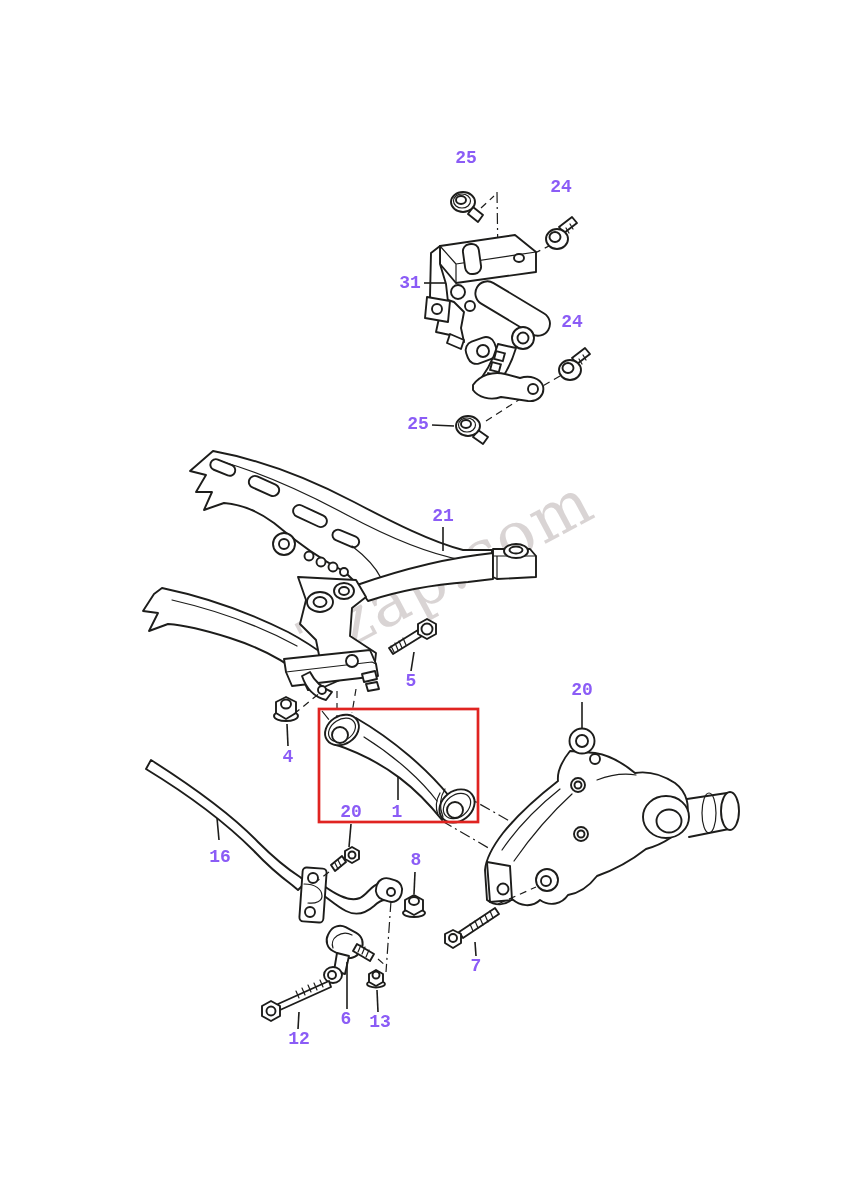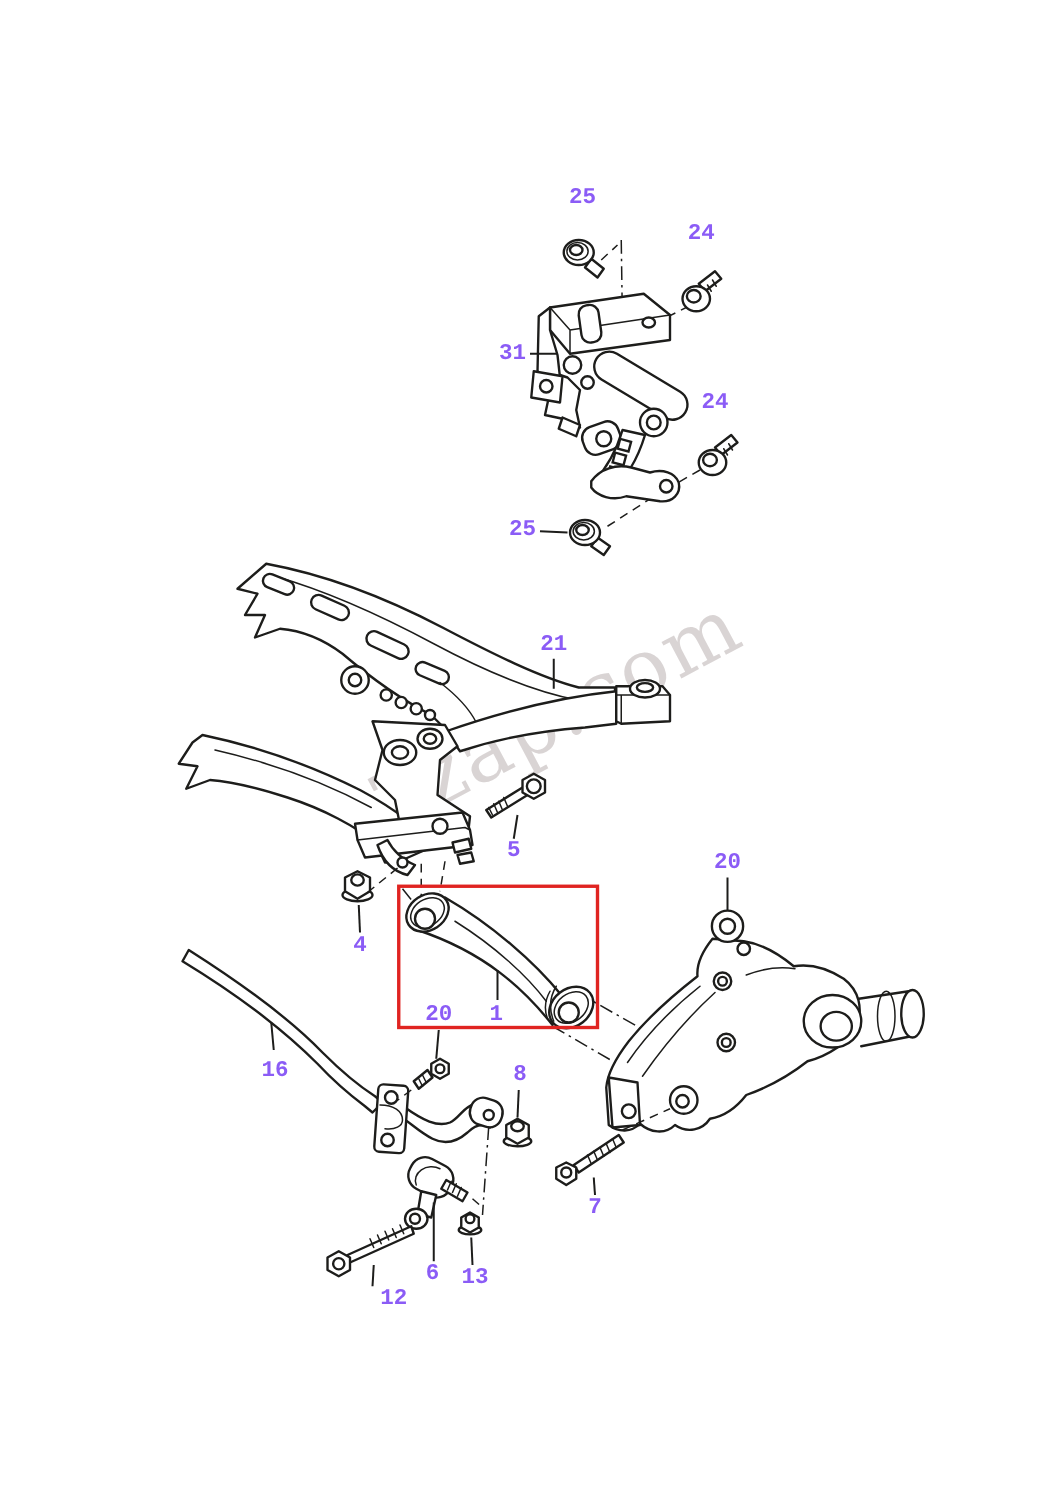--- a/index.html
+++ b/index.html
@@ -278,15 +278,15 @@
   <div class="plabel" style="left:411px;top:681px">5</div>
   <div class="plabel" style="left:582px;top:690px">20</div>
   <div class="plabel" style="left:288px;top:757px">4</div>
   <div class="plabel" style="left:351px;top:812px">20</div>
   <div class="plabel" style="left:397px;top:812px">1</div>
   <div class="plabel" style="left:220px;top:857px">16</div>
   <div class="plabel" style="left:416px;top:860px">8</div>
   <div class="plabel" style="left:476px;top:966px">7</div>
   <div class="plabel" style="left:346px;top:1019px">6</div>
   <div class="plabel" style="left:380px;top:1022px">13</div>
-  <div class="plabel" style="left:315px;top:1039px">12</div>
+  <div class="plabel" style="left:299px;top:1039px">12</div>
 
 </div>
 
 </body></html>

